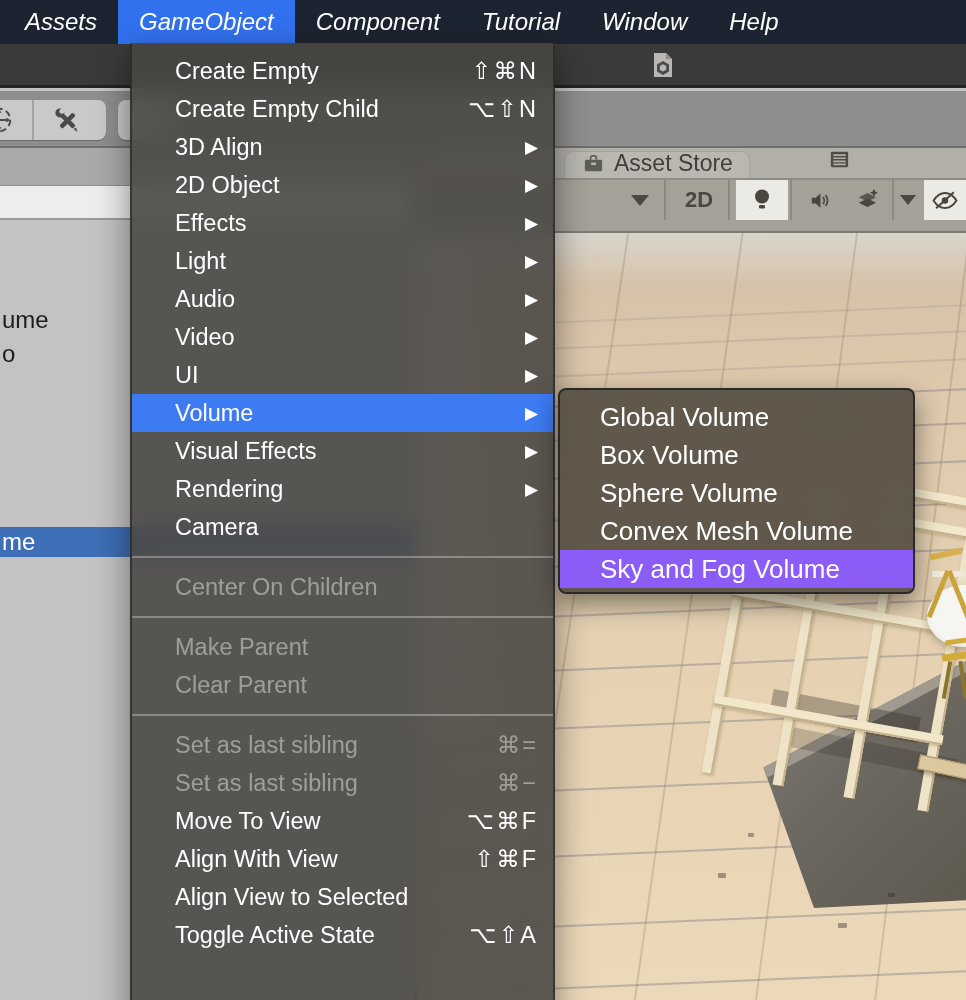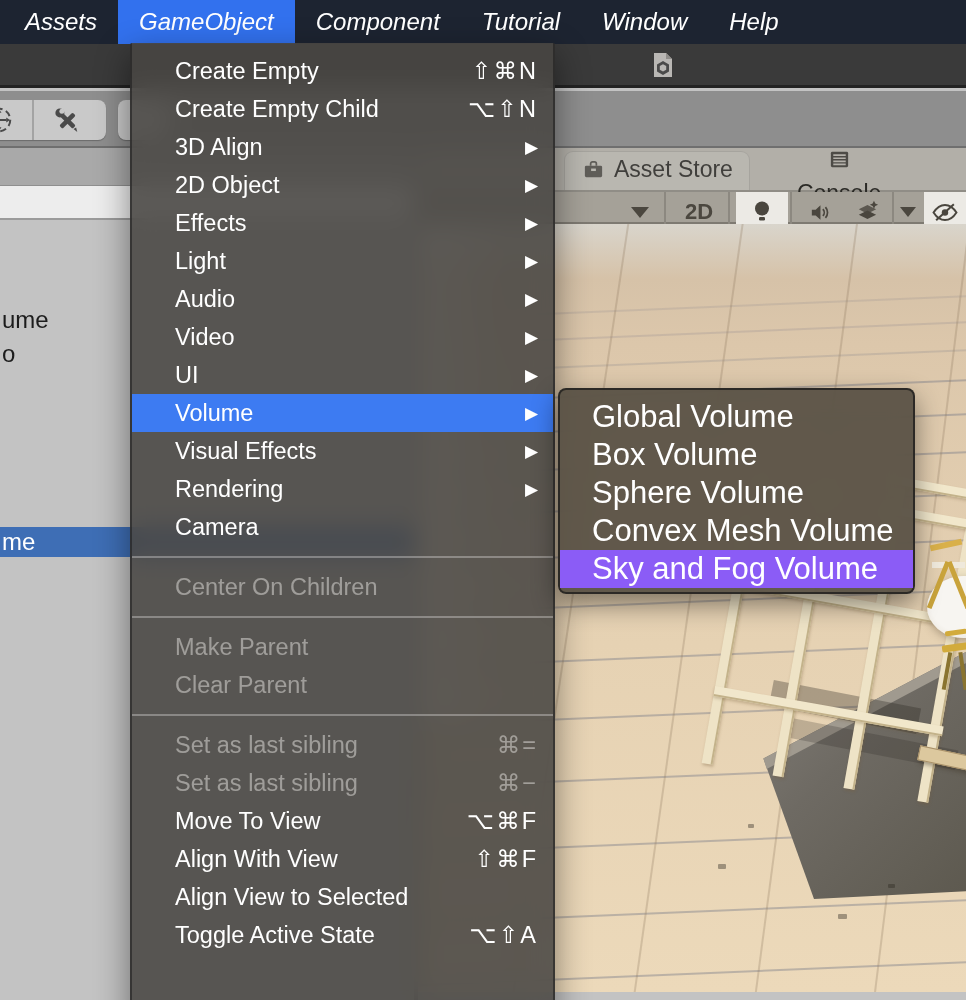--- a/index.html
+++ b/index.html
@@ -27,26 +27,26 @@
   .left-panel { position:absolute; left:0; top:148px; width:414px; bottom:0; background:#c3c3c3; z-index:4; }
   .left-tabstrip { height:38px; background:#a9a9a9; border-bottom:1px solid #8f8f8f; }
   .left-searchrow { height:34px; background:#ededed; border-bottom:2px solid #9b9b9b; }
   .hier-frag { position:absolute; left:2px; color:#1c1c1c; font-size:24px; white-space:nowrap; }
   .hier-selected { position:absolute; left:0; right:0; top:307px; height:30px; background:#3e6eb5; color:#fff; font-size:24px; display:flex; align-items:center; padding-left:2px; }
 
   .panel-divider { position:absolute; left:414px; top:148px; width:4px; bottom:0; background:#8a8a8a; z-index:4; }
 
   
   .right-panel { position:absolute; left:418px; top:148px; width:548px; bottom:0; z-index:4; }
-  .tabstrip { position:relative; height:44px; background:#b2afa8; border-bottom:2px solid #908d86; display:flex; align-items:center; }
+  .tabstrip { position:relative; height:32px; background:#b2afa8; border-bottom:2px solid #908d86; display:flex; align-items:center; }
   .tab { display:flex; align-items:center; gap:9px; color:#2b2a26; font-size:23px; white-space:nowrap; height:100%; padding:0 4px; }
   .tab-shape { position:absolute; left:146px; top:3px; bottom:0; width:186px; background:rgba(255,255,255,0.10); border:1px solid rgba(0,0,0,0.10); border-bottom:none; border-radius:9px 9px 0 0; }
   .tab1 { margin-left:160px; } .tab2 { margin-left:56px;flex-direction:column; }
 
-  .controls { position:relative; height:32px; background:#a5a198; border-bottom:2px solid #7e7a72; }
+  .controls { position:relative; height:53px; background:#a5a198; border-bottom:2px solid #7e7a72; }
   .ctl { position:absolute; top:0; height:40px; display:flex; align-items:center; justify-content:center; }
   .ctl.lit { background:#eceae5; }
   .vdiv { position:absolute; top:0; width:2px; height:40px; background:#8c8880; }
   .tri-down { width:0; height:0; border-left:9px solid transparent; border-right:9px solid transparent; border-top:11px solid #4b473f; }
   .ctl-2d { font-size:22px; font-weight:bold; color:#4b473f; }
 
   
   .viewport { position:relative; height:768px; overflow:hidden; background:linear-gradient(180deg,#d9d5cc 0px,#d6c2a8 55px,#dcc7ab 120px,#e6d2b3 420px,#ecd9ba 768px); }
   .gridA { position:absolute; left:-60px; width:700px; height:2px; background:rgba(108,112,132,0.38); transform:rotate(-2.4deg); }
   .gridB { position:absolute; top:-40px; width:2px; height:900px; background:rgba(140,120,95,0.28); }
@@ -77,21 +77,21 @@
   .mrow { height:38px; display:flex; align-items:center; padding:0 15px 0 43px; color:#ffffff; font-size:23.5px; white-space:nowrap; }
   .mrow.disabled { color:rgba(232,229,225,0.5); }
   .mrow.hl { background:#3d7bf2; }
   .msc { margin-left:auto; letter-spacing:2px; }
   .arr { margin-left:auto; font-size:17px; font-family:"DejaVu Sans",sans-serif; }
   .msep { height:2px; background:rgba(255,255,255,0.30); margin:10px 0; }
 
   .submenu { position:absolute; left:558px; top:388px; width:357px; height:206px; z-index:110;
              background:rgba(86,78,66,0.92); border:2px solid rgba(25,25,25,0.75);
              border-radius:8px; box-shadow:0 10px 26px rgba(0,0,0,0.45); padding:8px 0; backdrop-filter:blur(12px); }
-  .smrow { height:38px; display:flex; align-items:center; padding:0 16px 0 32px; color:#fff; font-size:31px; white-space:nowrap; }
+  .smrow { height:38px; display:flex; align-items:center; padding:0 16px 0 40px; color:#fff; font-size:26px; white-space:nowrap; }
   .smrow.hl { background:#8b5cf6; }
 
   .icon-svg { display:block; }
 </style>
 </head>
 <body>
 
 <div class="menubar">
   <div class="mb-item first">Assets</div>
   <div class="mb-item active">GameObject</div>

